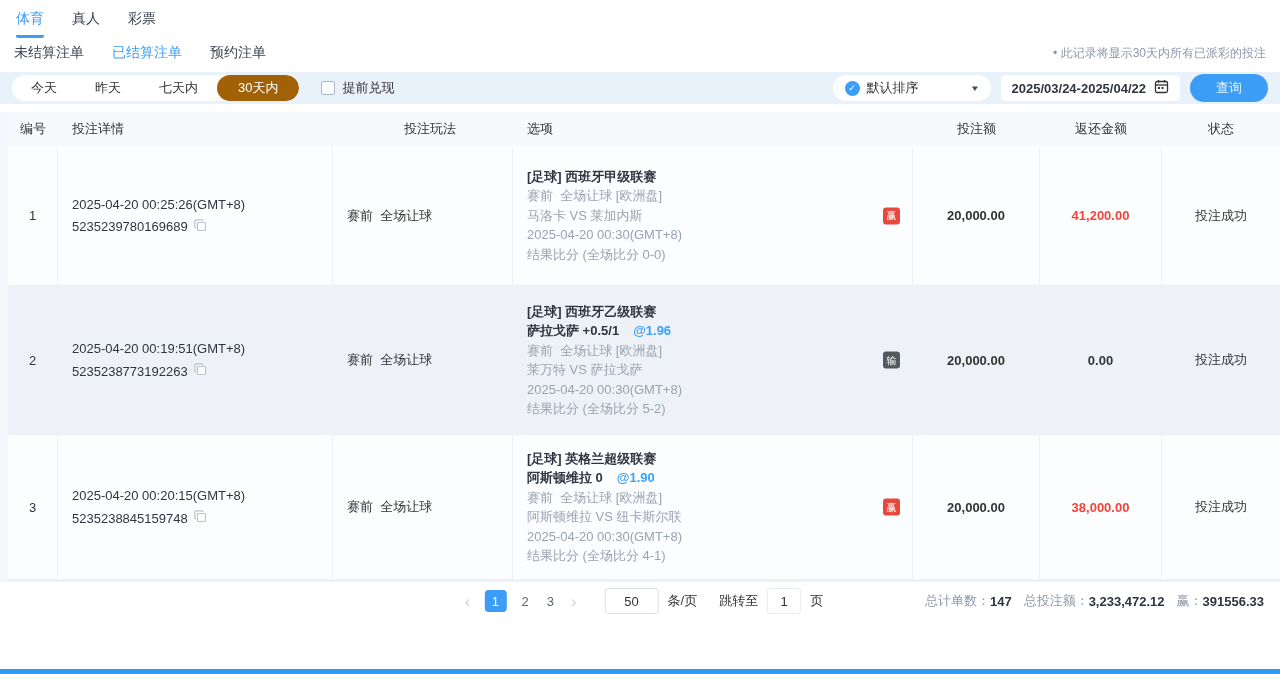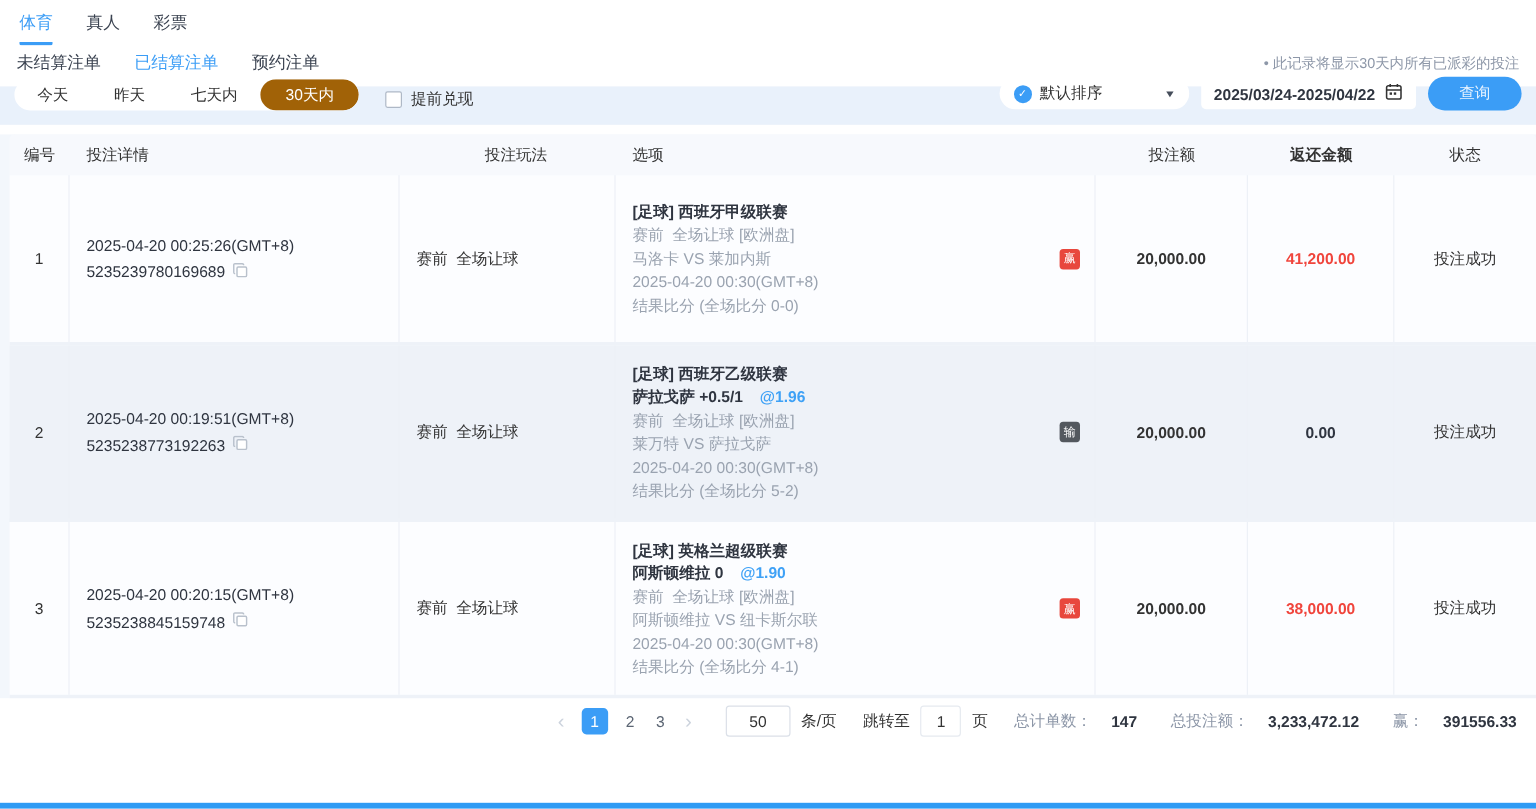--- a/index.html
+++ b/index.html
@@ -12,21 +12,21 @@
   .topnav .tab { font-size:14px; color:#3a4250; cursor:pointer; padding-bottom:7px; border-bottom:3px solid transparent; border-radius:2px; }
   .topnav .tab.active { color:#3b9df6; border-bottom-color:#3b9df6; }
 
   
   .subnav { display:flex; align-items:center; gap:28px; padding:0 14px 0 14px; height:30px; background:#fff; }
   .subnav .stab { font-size:14px; color:#3a4250; cursor:pointer; }
   .subnav .stab.active { color:#3b9df6; }
   .subnav .note { margin-left:auto; font-size:12px; color:#8d97a8; }
 
   
-  .filterbar { display:flex; align-items:flex-end; height:32px; background:#e9f1fb; padding:12px 12px; margin-top:4px; }
+  .filterbar { display:flex; align-items:center; height:32px; background:#e9f1fb; padding:12px 12px; margin-top:4px; }
   .quick-group { display:flex; align-items:center; background:#fff; border-radius:14px; height:26px; overflow:hidden; }
   .quick { height:26px; line-height:26px; padding:0 19px; color:#333; cursor:pointer; }
   .quick.active { background:#a16207; color:#fff; border-radius:13px; padding:0 21px; }
   .cb-group { display:flex; align-items:center; gap:7px; margin-left:22px; cursor:pointer; }
   .cb { width:14px; height:14px; border:1px solid #aeb8c6; border-radius:2px; background:#fff; appearance:none; -webkit-appearance:none; cursor:pointer; }
   .fb-right { margin-left:auto; display:flex; align-items:center; gap:10px; }
   .sort-pill { display:flex; align-items:center; gap:7px; background:#fff; border-radius:14px; height:26px; width:158px; padding:0 12px; cursor:pointer; }
   .check-circle { width:15px; height:15px; border-radius:50%; background:#3b9df6; color:#fff; font-size:9px; line-height:15px; text-align:center; flex:0 0 auto; }
   .sort-caret { margin-left:auto; font-size:8px; color:#454d5a; transform:scaleX(1.3); }
   .datebox { display:flex; align-items:center; gap:8px; background:#fff; border-radius:4px; height:26px; padding:0 11px; font-weight:bold; color:#2f3540; cursor:pointer; }
@@ -67,21 +67,21 @@
   
   .footer { position:relative; display:flex; align-items:center; height:38px; background:#fff; }
   .pager { position:absolute; left:50%; transform:translateX(-50%); display:flex; align-items:center; }
   .pg-arrow { color:#ccd3dd; font-size:17px; padding:0 8px; cursor:pointer; line-height:1; }
   .pg-num { color:#5b6573; font-size:13px; padding:0 9px; cursor:pointer; }
   .pg-num.current { background:#3b9df6; color:#fff; width:22px; height:22px; border-radius:4px; display:flex; align-items:center; justify-content:center; padding:0; margin:0 6px; }
   .pg-size-input { width:54px; height:26px; border:1px solid #dbe0e8; border-radius:3px; text-align:center; font-size:13px; margin-left:20px; color:#333; }
   .pg-label { margin-left:9px; color:#333; }
   .pg-jump-label { margin-left:22px; color:#333; }
   .pg-jump-input { width:34px; height:26px; border:1px solid #e6eaf0; border-radius:3px; text-align:center; font-size:13px; margin:0 9px; color:#333; }
-  .totals { margin-left:auto; padding-right:16px; display:flex; align-items:center; gap:16px; }
+  .totals { margin-left:auto; padding-right:16px; display:flex; align-items:center; gap:0; }
   .tot-label { color:#8d97a8; }
   .tot-val { color:#2f3540; font-weight:bold; margin-right:12px; }
   .bottom-strip { position:absolute; left:0; bottom:0; width:100%; height:5px; background:#2f9bf4; }
 </style>
 </head>
 <body>
 
 <div class="page">
 
   <div class="topnav">
@@ -131,21 +131,21 @@
     </div>
   </div>
 
   <div class="table">
     <div class="thead">
       <div class="c c-id">编号</div>
       <div class="c c-detail">投注详情</div>
       <div class="c c-play">投注玩法</div>
       <div class="c c-option">选项</div>
       <div class="c c-amount" style="font-weight:normal">投注额</div>
-      <div class="c c-payout" style="font-weight:bold">返还金额</div>
+      <div class="c c-payout" style="font-weight:normal">返还金额</div>
       <div class="c c-status">状态</div>
     </div>
 
     <div class="trow row1">
       <div class="c c-id">1</div>
       <div class="c c-detail">
         <span class="bet-time">2025-04-20 00:25:26(GMT+8)</span>
         <span class="bet-id">
             <span>5235239780169689</span>
           <span class="copy-icon"><svg width="13" height="13" viewBox="0 0 13 13">

